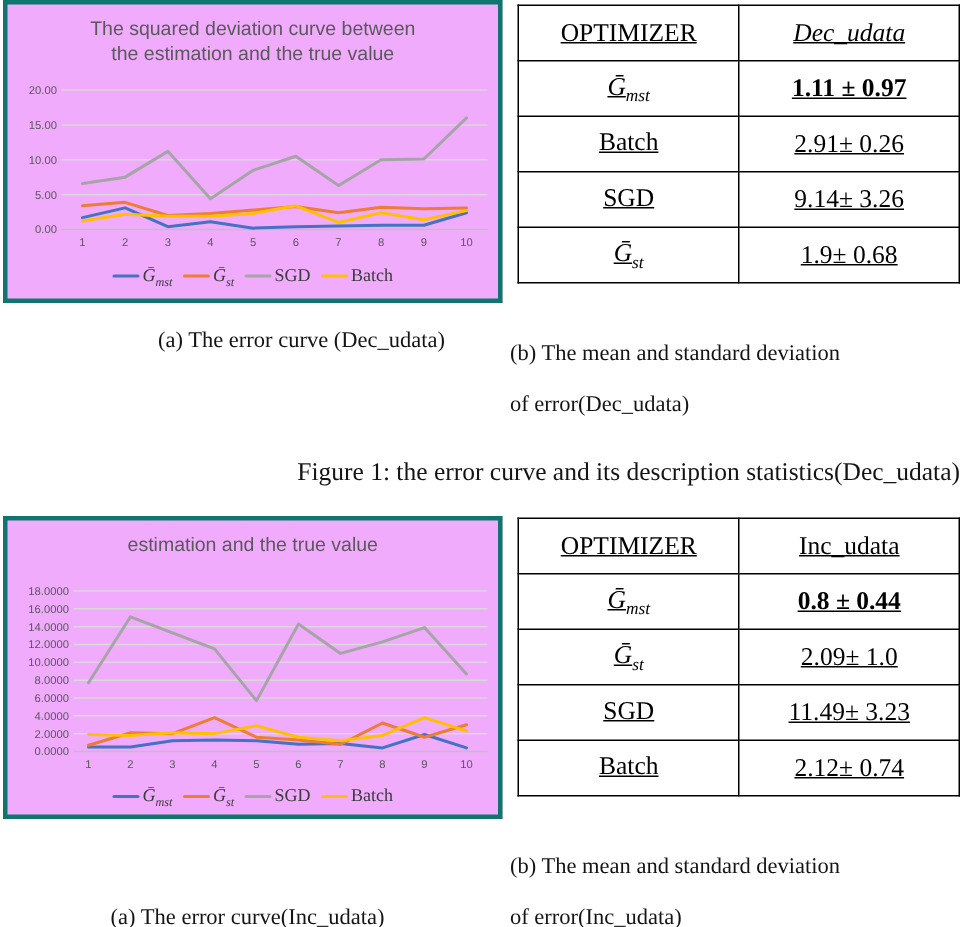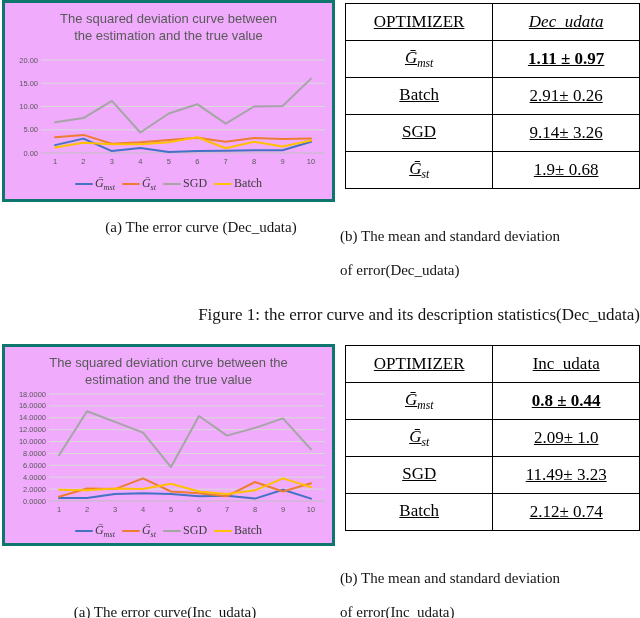--- a/index.html
+++ b/index.html
@@ -124,21 +124,20 @@
   <div class="cap" id="cap-a-top">(a) The error curve (Dec_udata)</div>
   <div class="cap" id="cap-b-top">
     <div>(b) The mean and standard deviation</div>
     <div>of error(Dec_udata)</div>
   </div>
 
   <div class="cap" id="figure-caption">Figure 1: the error curve and its description statistics(Dec_udata)</div>
 
   <div class="chart" id="chart1">
     <div class="chart-title">
-      <div>The squared deviation curve between the</div>
       <div>estimation  and the true value</div>
     </div>
     <svg class="plot" id="plot1" width="327" height="196" viewBox="0 0 327 196">
         <line x1="44" x2="320" y1="154" y2="154" stroke="#BFBFBF" stroke-width="1"></line>
         <text x="41" y="156.6" text-anchor="end" font-size="7.5" fill="#595959" font-family="&quot;Liberation Sans&quot;,sans-serif">0.0000</text>
         <line x1="44" x2="320" y1="142.11111111111111" y2="142.11111111111111" stroke="#D9D9D9" stroke-width="1"></line>
         <text x="41" y="144.7111111111111" text-anchor="end" font-size="7.5" fill="#595959" font-family="&quot;Liberation Sans&quot;,sans-serif">2.0000</text>
         <line x1="44" x2="320" y1="130.22222222222223" y2="130.22222222222223" stroke="#D9D9D9" stroke-width="1"></line>
         <text x="41" y="132.82222222222222" text-anchor="end" font-size="7.5" fill="#595959" font-family="&quot;Liberation Sans&quot;,sans-serif">4.0000</text>
         <line x1="44" x2="320" y1="118.33333333333334" y2="118.33333333333334" stroke="#D9D9D9" stroke-width="1"></line>

